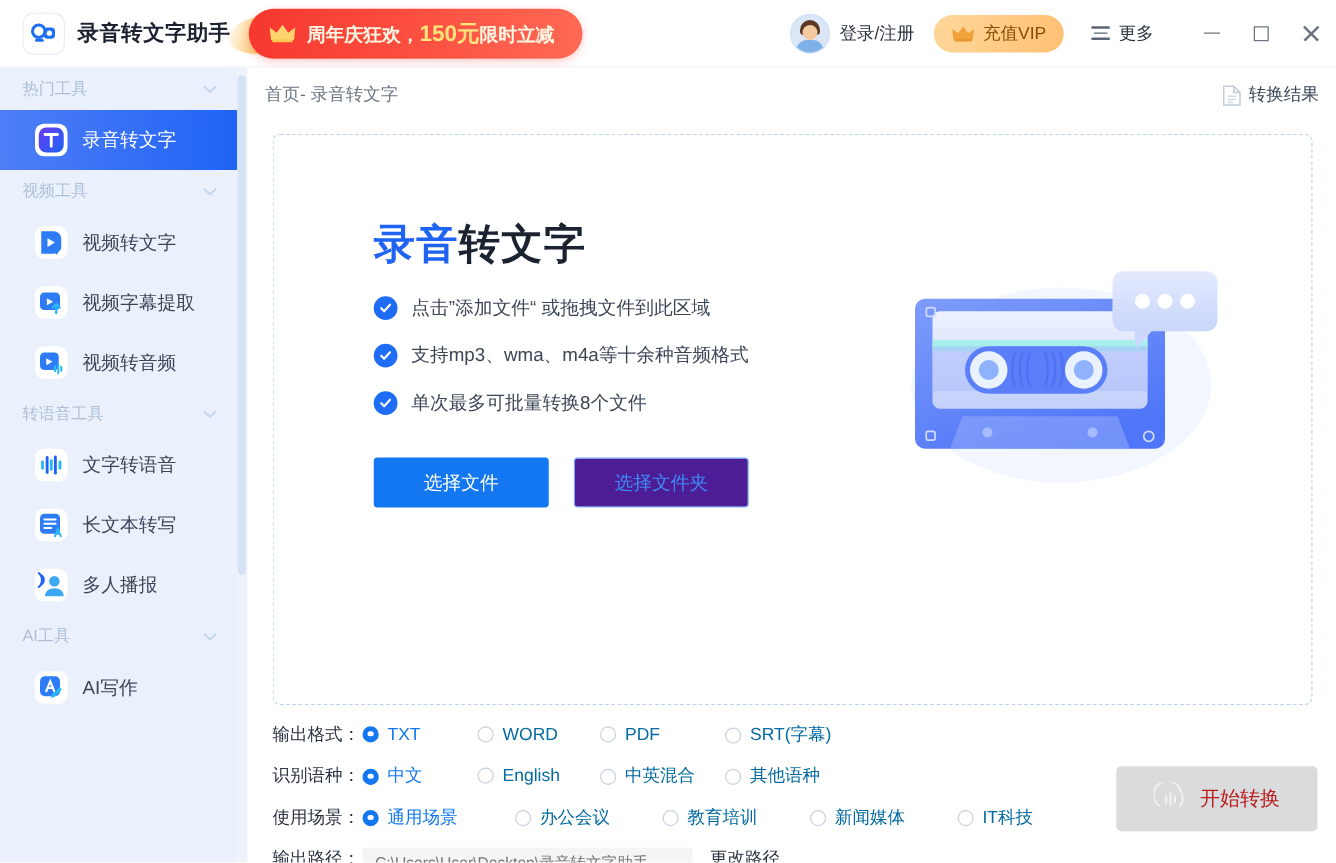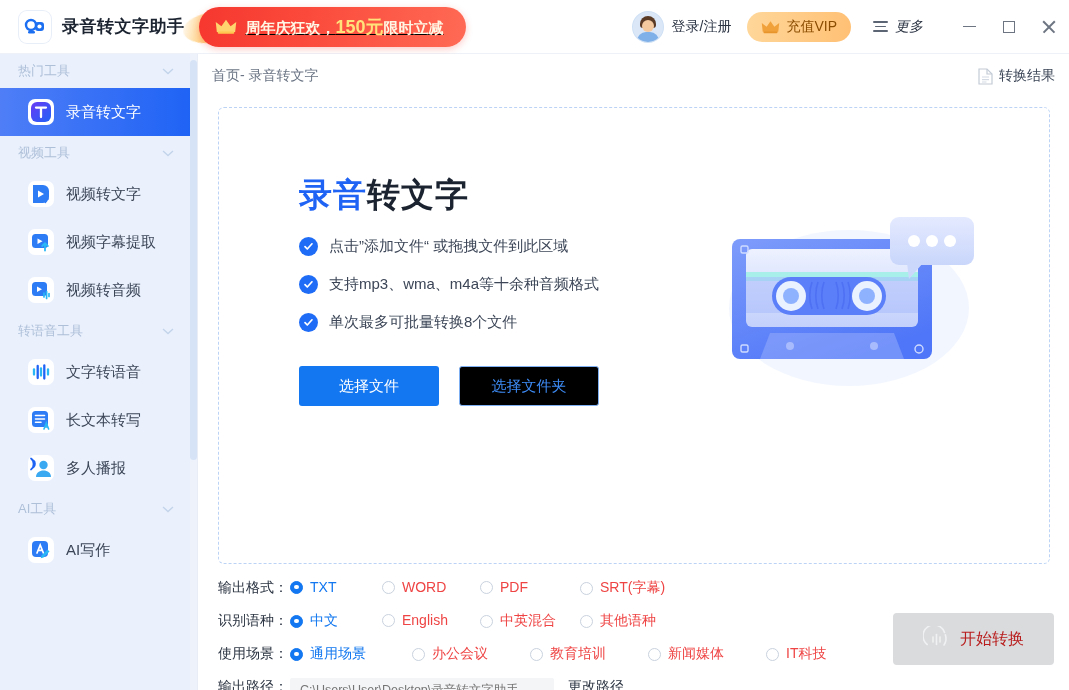--- a/index.html
+++ b/index.html
@@ -33,21 +33,20 @@
     filter: blur(0.4px);
     transform: rotate(-8deg);
     opacity:.95;
   }
   .promo {
     position:relative; height:40px; padding:0 22px 0 16px;
     border-radius:20px;
     background: linear-gradient(100deg,#f6372f 0%, #fb4a3c 40%, #ff6a55 100%);
     display:flex; align-items:center; gap:9px;
     box-shadow:0 2px 7px rgba(245,60,45,.28);
-    text-decoration:underline;
   }
   .crown { width:22px; height:17px; display:block; }
   .promo-text { font-size:15px; color:#fff7e4; white-space:nowrap; font-weight:bold; }
   .promo-text .hl { color:#ffe27a; font-size:18px; }
 
   .hdr-right { margin-left:auto; display:flex; align-items:center; height:54px; }
   .account { display:flex; align-items:center; gap:9px; margin-right:16px; cursor:pointer;}
   .avatar {
     width:30px; height:30px; border-radius:50%;
     background:#dbe7f7; overflow:hidden; position:relative;
@@ -60,21 +59,21 @@
 
   .vip-btn {
     display:flex; align-items:center; gap:6px;
     height:30px; padding:0 14px; border-radius:15px;
     background: linear-gradient(95deg,#ffd79a 0%, #ffc074 100%);
     color:#8a4c00; font-size:14px; cursor:pointer;
     margin-right:22px;
   }
   .vip-crown { width:19px; height:14px; display:block; }
 
-  .more { display:flex; align-items:center; gap:7px; margin-right:26px; cursor:pointer;font-style:italic; }
+  .more { display:flex; align-items:center; gap:7px; margin-right:26px; cursor:pointer; }
   .more-lines { display:flex; flex-direction:column; gap:3px; width:15px; }
   .more-lines i { display:block; height:1.6px; background:#5b6574; border-radius:1px; }
   .more-lines i:nth-child(2){ width:11px; margin-left:2px; }
   .more-label { font-size:14px; color:#2a3342; }
 
   .win-btns { display:flex; align-items:center; }
   .win-btn { width:40px; height:54px; display:flex; align-items:center; justify-content:center; cursor:pointer; }
   .wb-min { width:13px; height:1.5px; background:#6d7582; }
   .wb-max { width:12px; height:12px; border:1.5px solid #6d7582; }
   .wb-close { position:relative; width:14px; height:14px; }
@@ -137,39 +136,39 @@
   .check svg { width:11px; height:11px; display:block; }
   .feature-text { font-size:15px; color:#3c4657; }
 
   .cta-row { display:flex; gap:20px; margin-top:34px; }
   .btn-primary {
     width:140px; height:40px; border-radius:3px; background:#1277f0; color:#fff;
     font-size:15px; display:flex; align-items:center; justify-content:center; cursor:pointer;
     border:none;
   }
   .btn-outline {
-    width:140px; height:40px; border-radius:3px; background:#000000; color:#3d8bf5;
+    width:140px; height:40px; border-radius:3px; background:#4c1d95; color:#3d8bf5;
     font-size:15px; display:flex; align-items:center; justify-content:center; cursor:pointer;
     border:1px solid #7fb0f3;
   }
 
   .cassette { position:absolute; left:505px; top:95px; width:270px; height:185px; }
 
   
   .options { position:absolute; left:20px; top:525px; width:700px; }
   .opt-row { display:flex; align-items:flex-start; height:33px; }
   .opt-label { width:72px; font-size:14px; color:#2b3442; flex:0 0 72px; }
   .radio { display:flex; align-items:center; gap:7px; cursor:pointer; }
   .radio .dot {
     width:13px; height:13px; border-radius:50%; border:1px solid #c9d2de; background:#fff;
     display:flex; align-items:center; justify-content:center; flex:0 0 13px;
   }
   .radio.on .dot { border-color:#1277f0; background:#1277f0; }
   .radio.on .dot::after { content:""; width:4.5px; height:4.5px; border-radius:50%; background:#fff; }
-  .radio .rlabel { font-size:14px; color:#ef4444; white-space:nowrap; }
+  .radio .rlabel { font-size:14px; color:#0369a1; white-space:nowrap; }
   .radio.on .rlabel { color:#1277f0; }
 
   .path-input {
     width:264px; height:24px; background:#f4f5f7; border:none; border-radius:2px;
     font-size:12.5px; color:#b9bfc8; padding:0 10px;
     font-family:"Liberation Sans", sans-serif;
   }
   .path-change { margin-left:14px; font-size:14px; color:#2b3442; cursor:pointer; }
 
   .start-btn {

